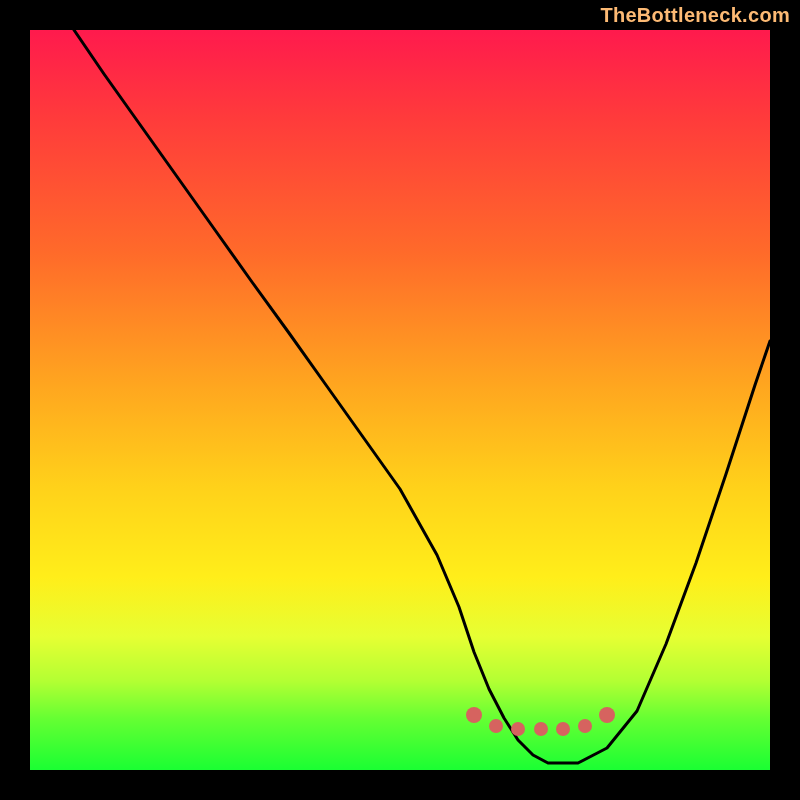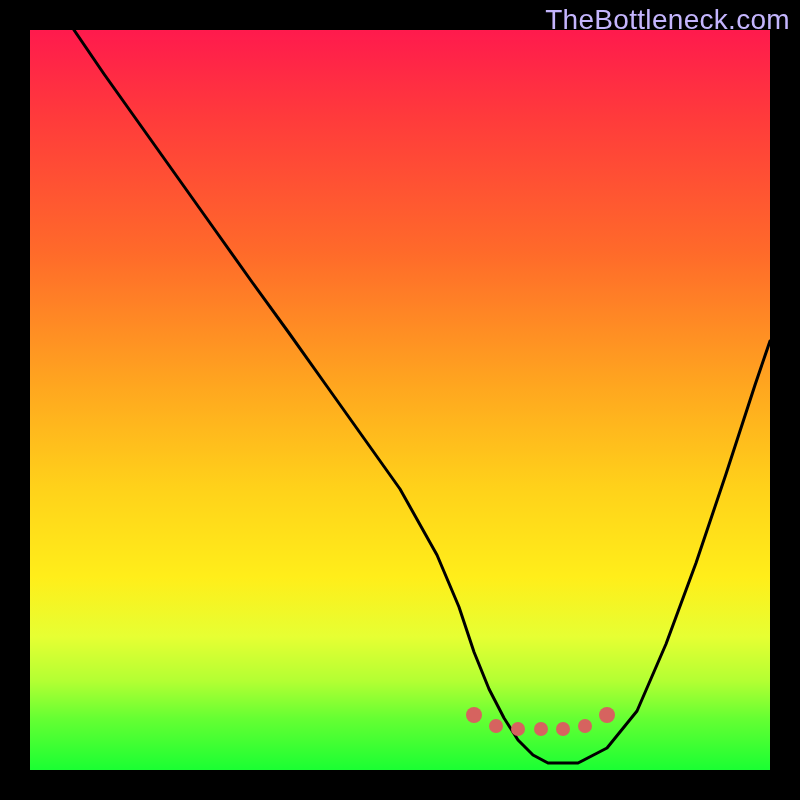--- a/index.html
+++ b/index.html
@@ -44,23 +44,23 @@
     position: absolute;
     left: 30px;
     top: 30px;
     width: 740px;
     height: 740px;
   }
   .watermark {
     position: absolute;
     top: 4px;
     right: 10px;
-    color: #c4b5fd;
-    font-size: 28px;
-    font-weight: 400;
+    color: #fdba74;
+    font-size: 20px;
+    font-weight: 700;
     letter-spacing: 0.3px;
     user-select: none;
   }
 </style>
 </head>
 <body>
 
 <div class="chart-frame">
 
   <div class="plot-area"></div>

